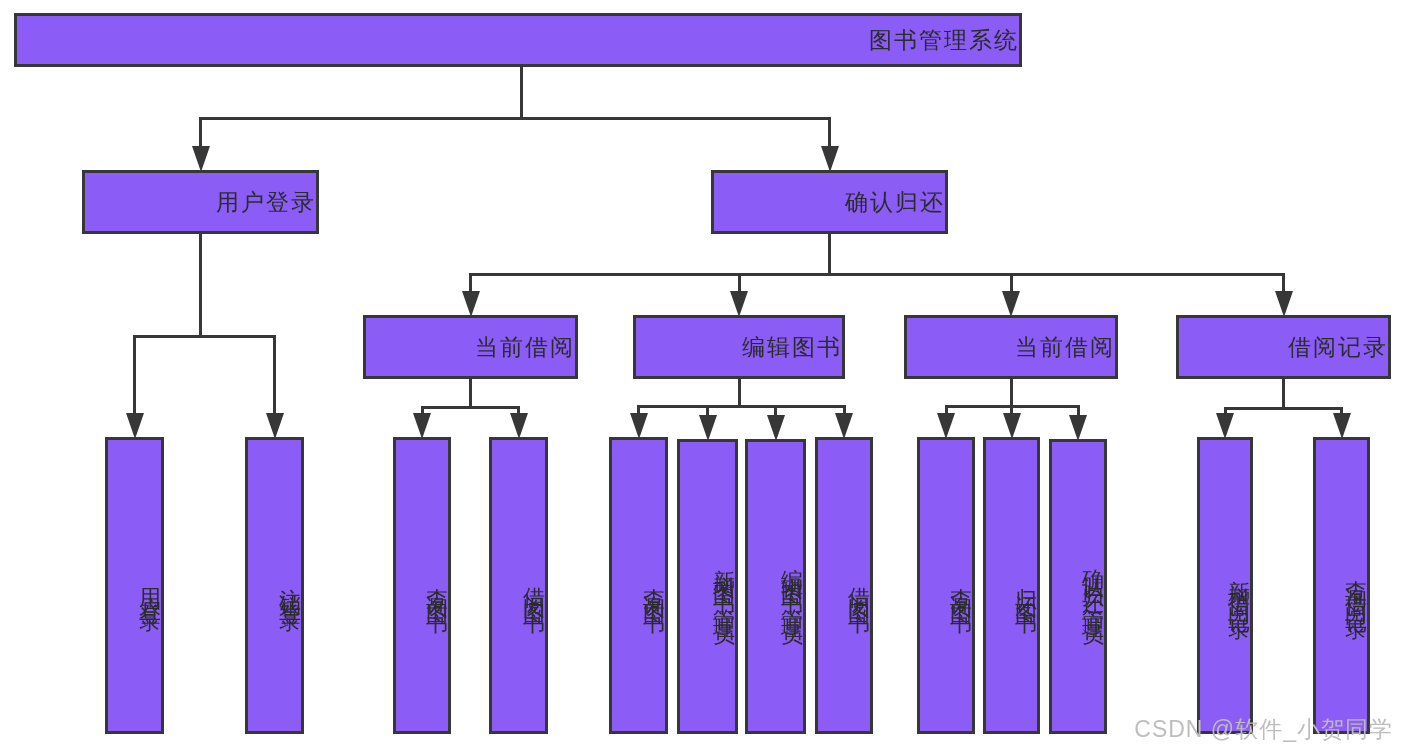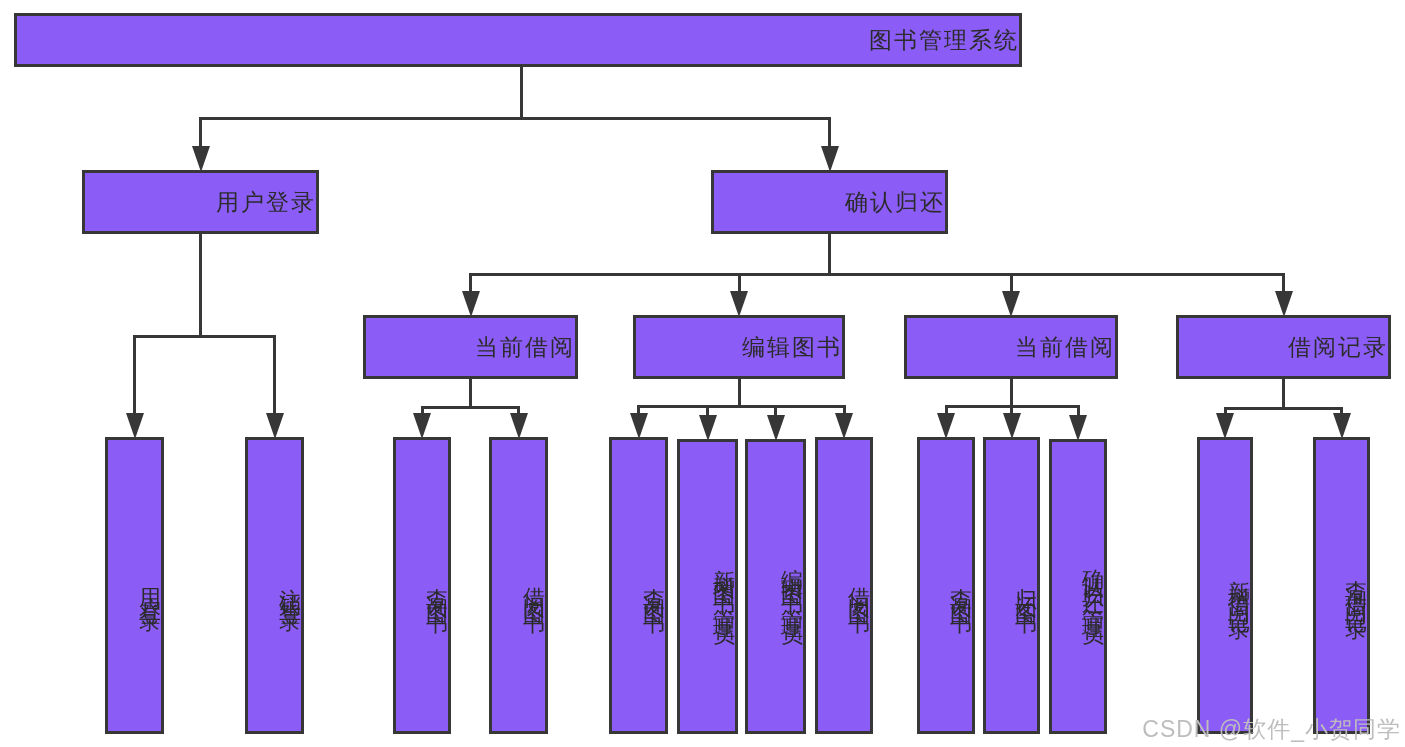--- a/index.html
+++ b/index.html
@@ -50,21 +50,21 @@
     width: 0;
     height: 0;
     border-left: 9px solid transparent;
     border-right: 9px solid transparent;
     border-top: 26px solid #373737;
     z-index: 1;
   }
   .watermark {
     position: absolute;
     top: 714px;
-    right: 4px;
+    right: 12px;
     font-size: 23px;
     color: #bdbdbd;
     letter-spacing: 1px;
     white-space: nowrap;
     z-index: 3;
   }
 </style>
 </head>
 <body>
 

